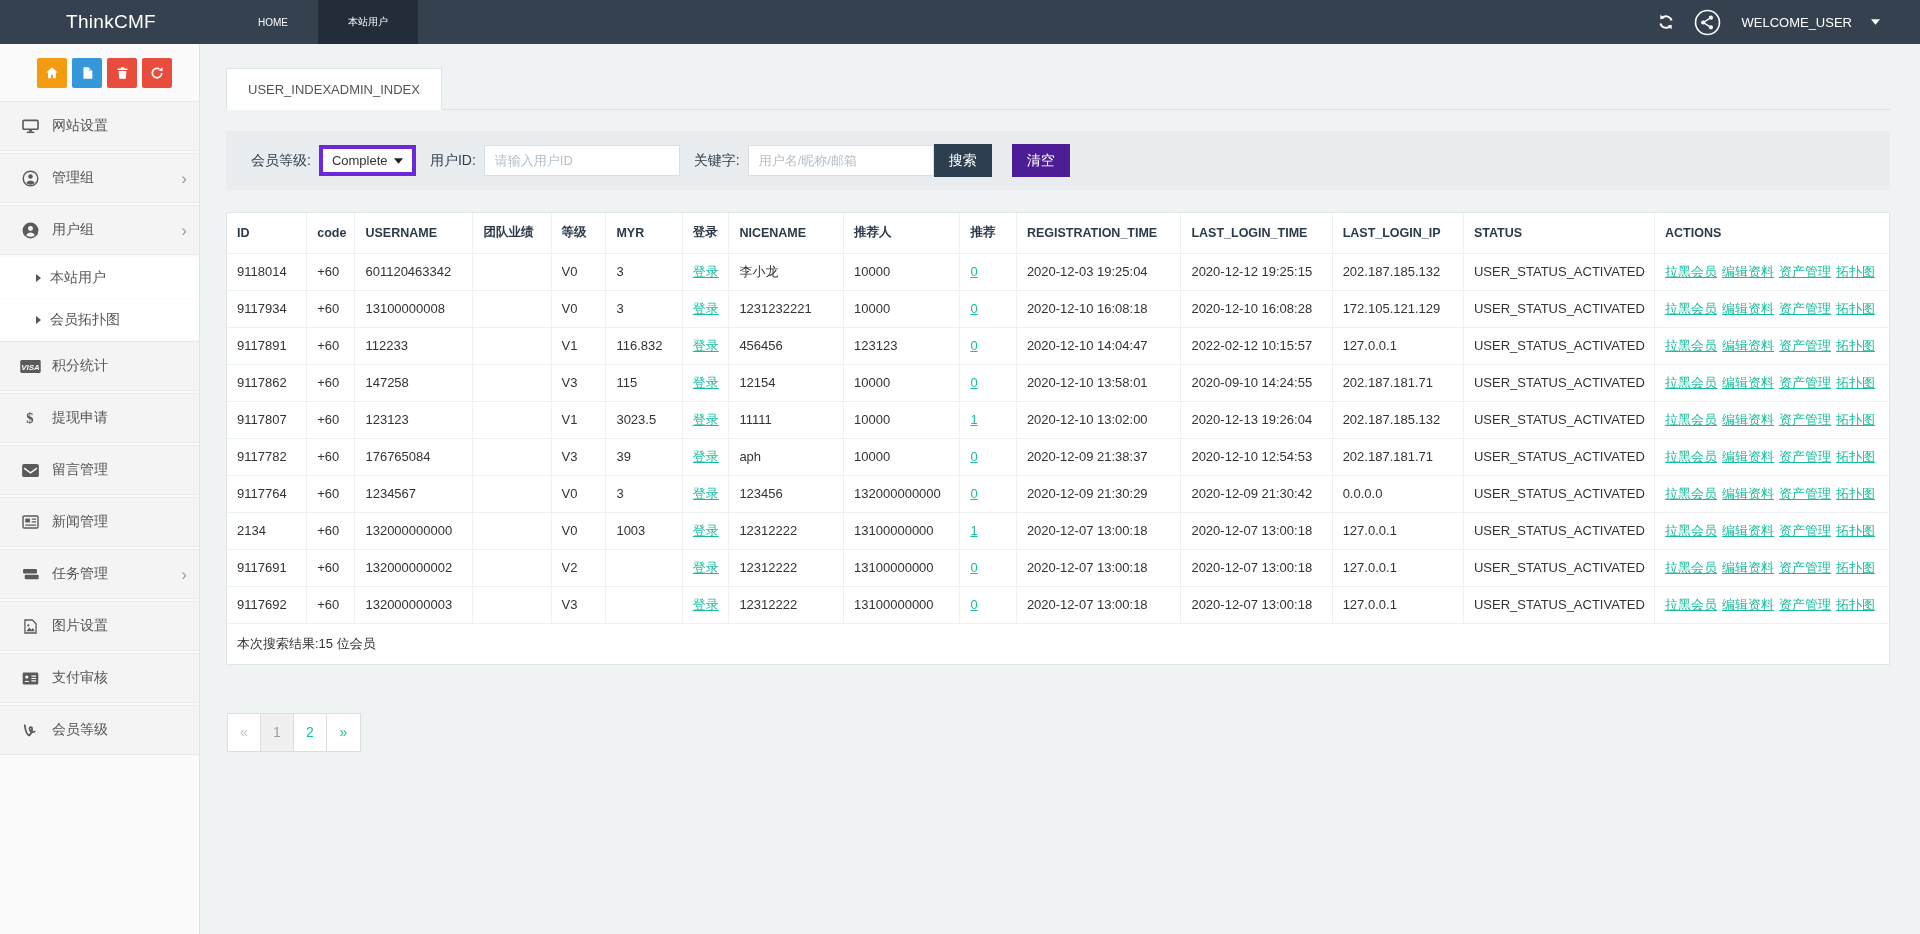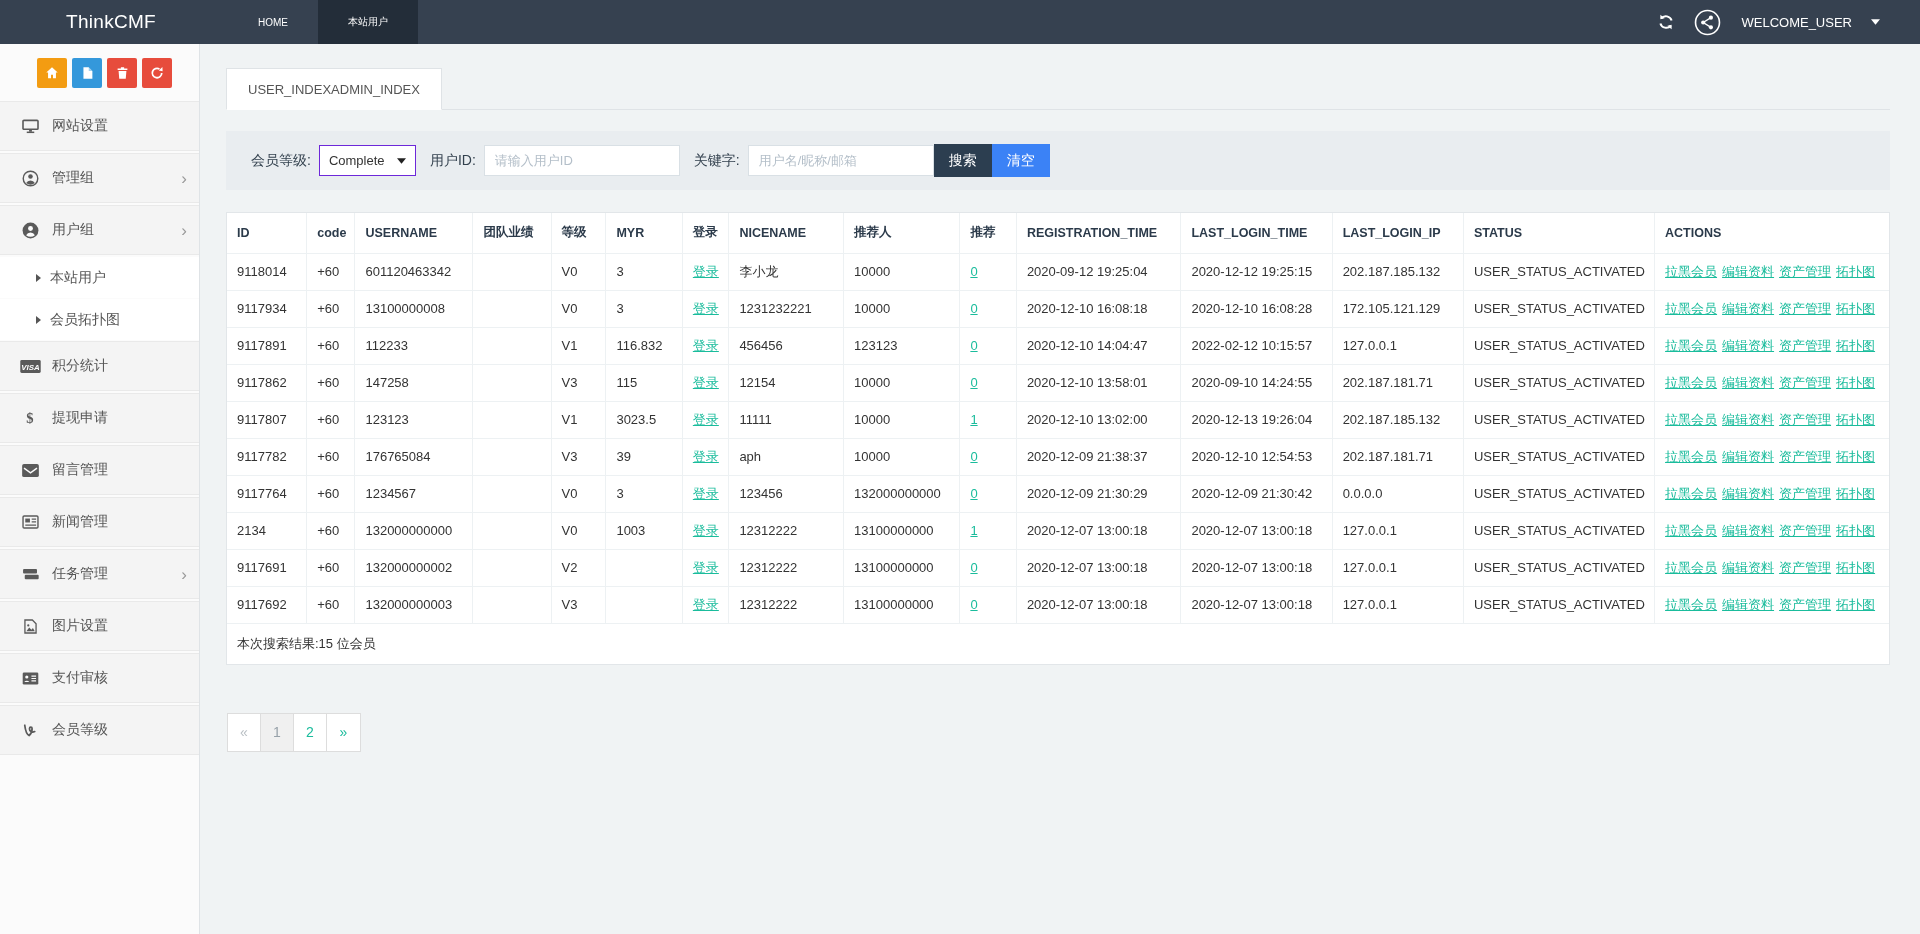--- a/index.html
+++ b/index.html
@@ -29,30 +29,30 @@
   .submenu-item { height:41px; display:flex; align-items:center; padding-left:36px; background:#fff; margin-bottom:1px; color:#555; font-size:14px; cursor:pointer; }
   .submenu-item .tri { width:0; height:0; border-left:5px solid #555; border-top:4px solid transparent; border-bottom:4px solid transparent; margin-right:9px; }
   
   .main { margin-left:200px; padding:24px 30px 0 26px; }
   .tabs { border-bottom:1px solid #dfe3e6; display:flex; }
   .tab { background:#fff; border:1px solid #dfe3e6; border-bottom:1px solid #fff; margin-bottom:-1px;
     padding:13px 21px 12px; font-size:13px; color:#555; cursor:pointer; }
   .filter-panel { margin-top:21px; background:#e9edf0; padding:13px 15px; display:flex; align-items:center; font-size:14px; color:#33414e; }
   .flabel { margin:0 8px 0 14px; white-space:nowrap; }
   .flabel:first-child { margin-left:10px;text-align:center; }
-  .select { width:97px; height:31px; background:#fff; border:1px solid #6d28d9; display:flex; align-items:center;
+  .select { width:97px; height:31px; background:#fff; border:4px solid #6d28d9; display:flex; align-items:center;
     justify-content:space-between; padding:0 9px; font-size:13px; color:#333; cursor:pointer; }
   .select .caret { color:#222; display:inline-flex; }
   .finput { height:31px; border:1px solid #d9e0e5; padding:0 10px; font-size:13px; color:#333; background:#fff; outline:none; }
   .finput::placeholder { color:#b4bfc9; }
   .inp-userid { width:196px; }
   .inp-keyword { width:186px; }
   .btn { border:none; height:33px; padding:0 15px; font-size:14px; color:#fff; cursor:pointer; font-family:Liberation Sans, sans-serif; }
   .btn-search { background:#2c3e50; }
-  .btn-clear { background:#3b82f6; margin-left:0; }
+  .btn-clear { background:#4c1d95; margin-left:20px; }
   
   .table-panel { margin-top:22px; background:#fff; border:1px solid #e2e6e9; }
   table { width:100%; border-collapse:collapse; table-layout:fixed; }
   th,td { border:1px solid #edf1f3; height:37px; padding:0 10px; text-align:left; font-size:13px;
     white-space:nowrap; overflow:hidden; }
   th { font-weight:bold; color:#2b3a4a; font-size:12.5px; height:40px; }
   tr > :first-child { border-left:none; }
   tr > :last-child { border-right:none; }
   thead tr > * { border-top:none; }
   a.glink { color:#1abc9c; text-decoration:underline; cursor:pointer; }
@@ -323,21 +323,21 @@
             <td>9118014</td>
             <td>+60</td>
             <td>601120463342</td>
             <td></td>
             <td>V0</td>
             <td>3</td>
             <td><a class="glink">登录</a></td>
             <td>李小龙</td>
             <td>10000</td>
             <td><a class="glink">0</a></td>
-            <td>2020-09-12 19:25:04</td>
+            <td>2020-12-03 19:25:04</td>
             <td>2020-12-12 19:25:15</td>
             <td>202.187.185.132</td>
             <td>USER_STATUS_ACTIVATED</td>
             <td class="actions-cell"><a class="glink">拉黑会员</a><a class="glink">编辑资料</a><a class="glink">资产管理</a><a class="glink">拓扑图</a></td>
           </tr>
           <tr>
             <td>9117934</td>
             <td>+60</td>
             <td>13100000008</td>
             <td></td>

